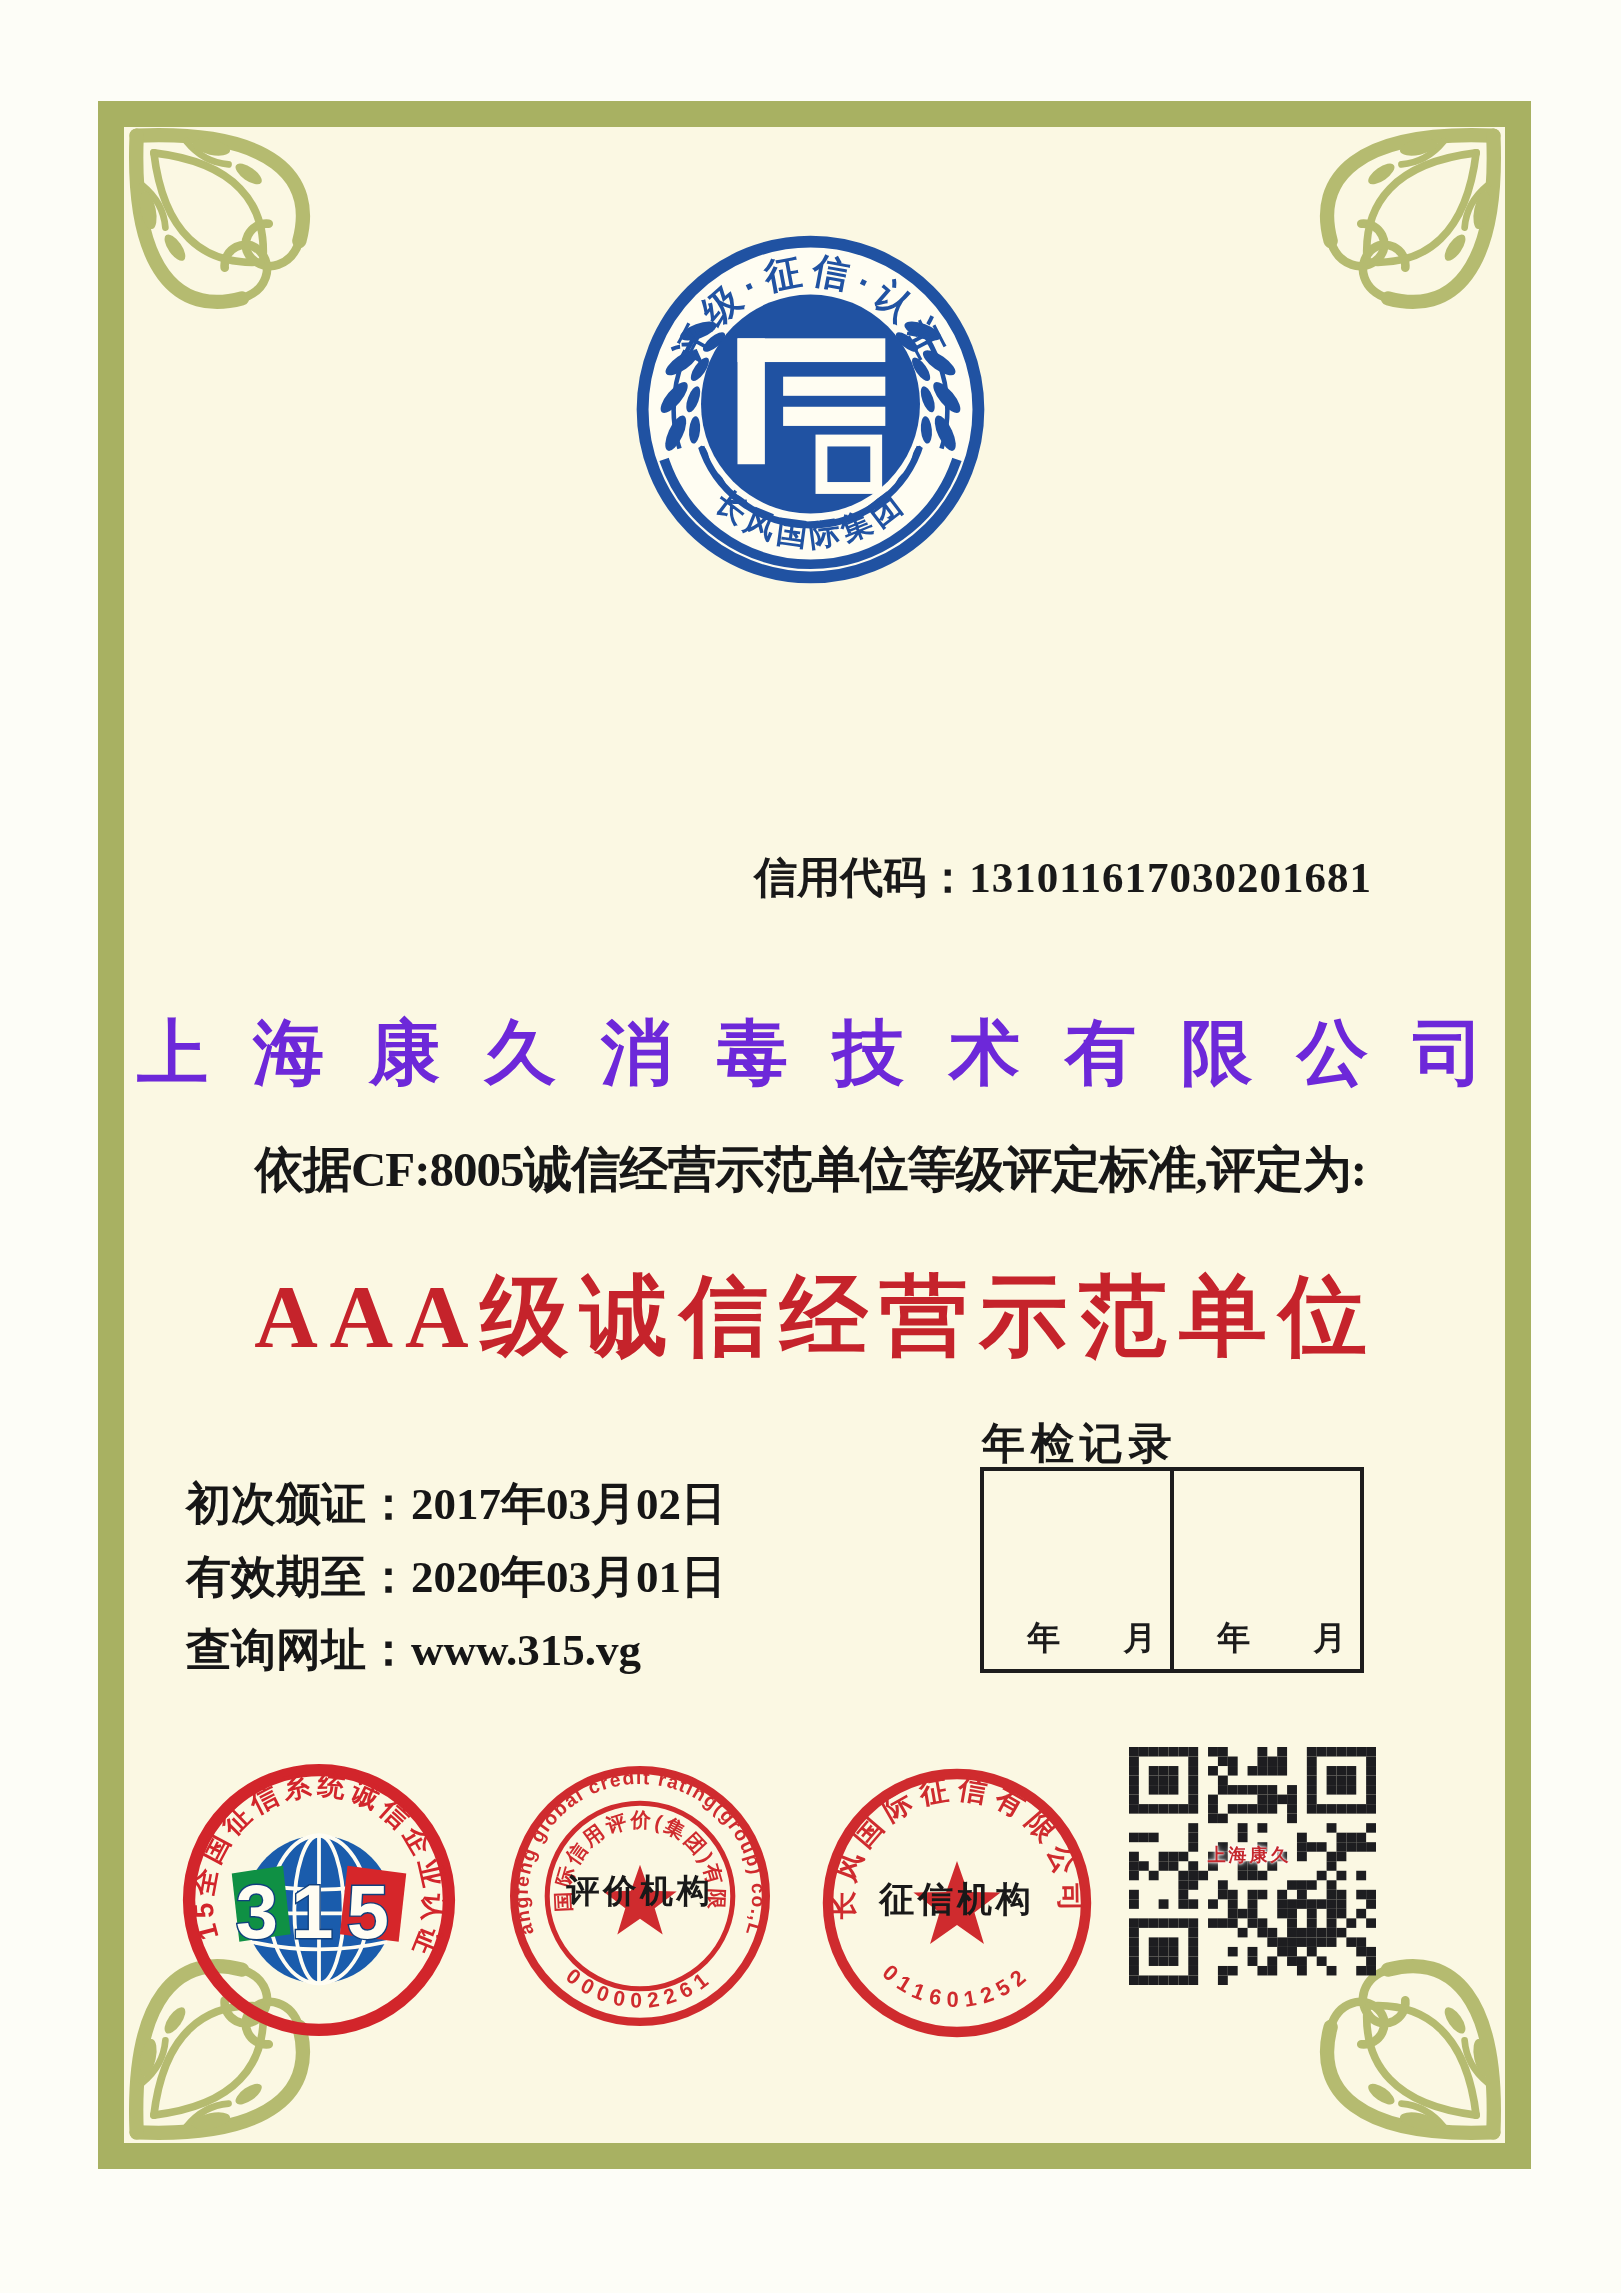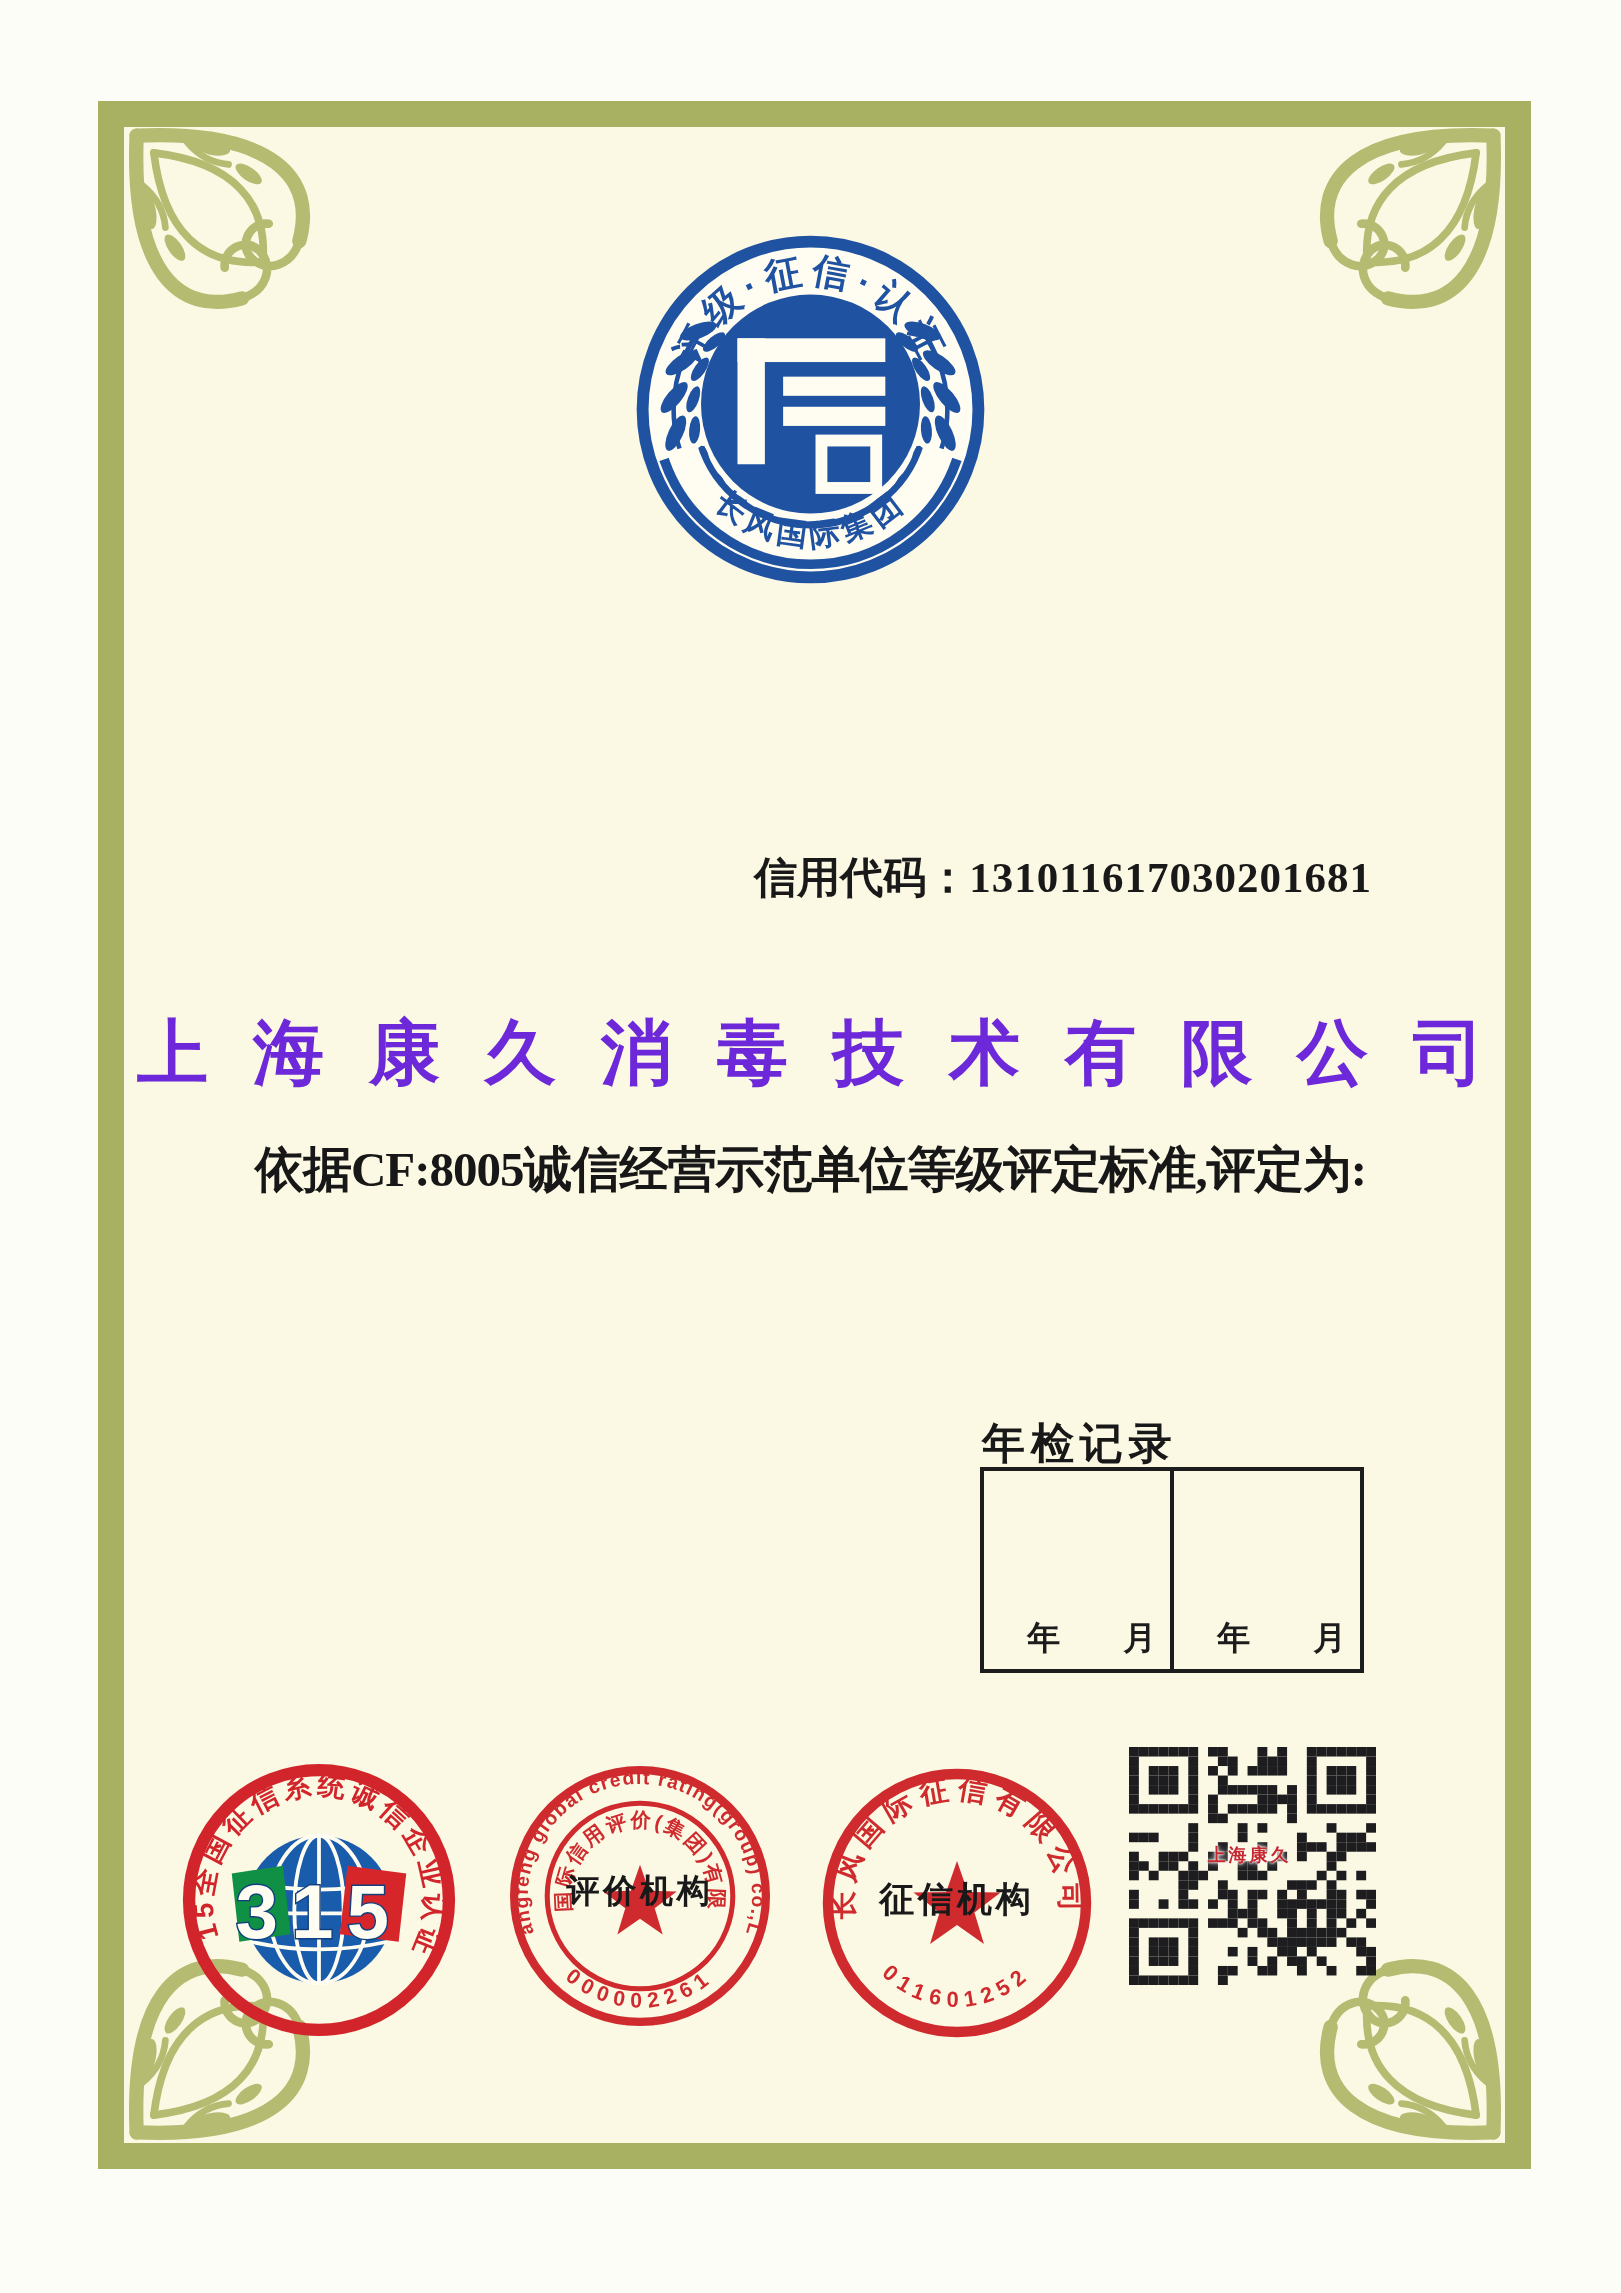--- a/index.html
+++ b/index.html
@@ -198,37 +198,51 @@
   <div class="credit">
     <span class="lab">信用代码</span><span class="lab">：</span><span class="val">131011617030201681</span>
   </div>
 
   <div class="company">
     <span class="inner">上海康久消毒技术有限公司</span>
   </div>
 
   <div class="basis">依据CF:8005诚信经营示范单位等级评定标准,评定为:</div>
 
+  <div class="rating">
+    <span class="inner">AAA级诚信经营示范单位</span>
+  </div>
 
   <div class="insp-title">年检记录</div>
   <div class="insp-table">
     <div class="insp-cell first">
       <div class="insp-foot">
         <span>年</span>
         <span>月</span>
       </div>
     </div>
     <div class="insp-cell">
       <div class="insp-foot">
         <span>年</span>
         <span>月</span>
       </div>
     </div>
   </div>
 
+  <div class="details">
+    <div>
+      <span>初次颁证</span><span>：</span><span>2017年03月02日</span>
+    </div>
+    <div>
+      <span>有效期至</span><span>：</span><span>2020年03月01日</span>
+    </div>
+    <div>
+      <span>查询网址</span><span>：</span><span>www.315.vg</span>
+    </div>
+  </div>
 
   <svg class="seal s315" viewBox="-155 -155 310 310">
     <defs>
         <path id="arc315" d="M -102,47 A 112,112 0 1 1 102,47"></path>
       </defs>
     <circle r="137" fill="none" stroke="#d2252b" stroke-width="13"></circle>
     <text font-size="29" font-weight="bold" fill="#d2252b" letter-spacing="5">
       <textPath href="#arc315" startOffset="50%" text-anchor="middle">315全国征信系统诚信企业认证</textPath>
     </text>
     <g transform="translate(0,10)">

